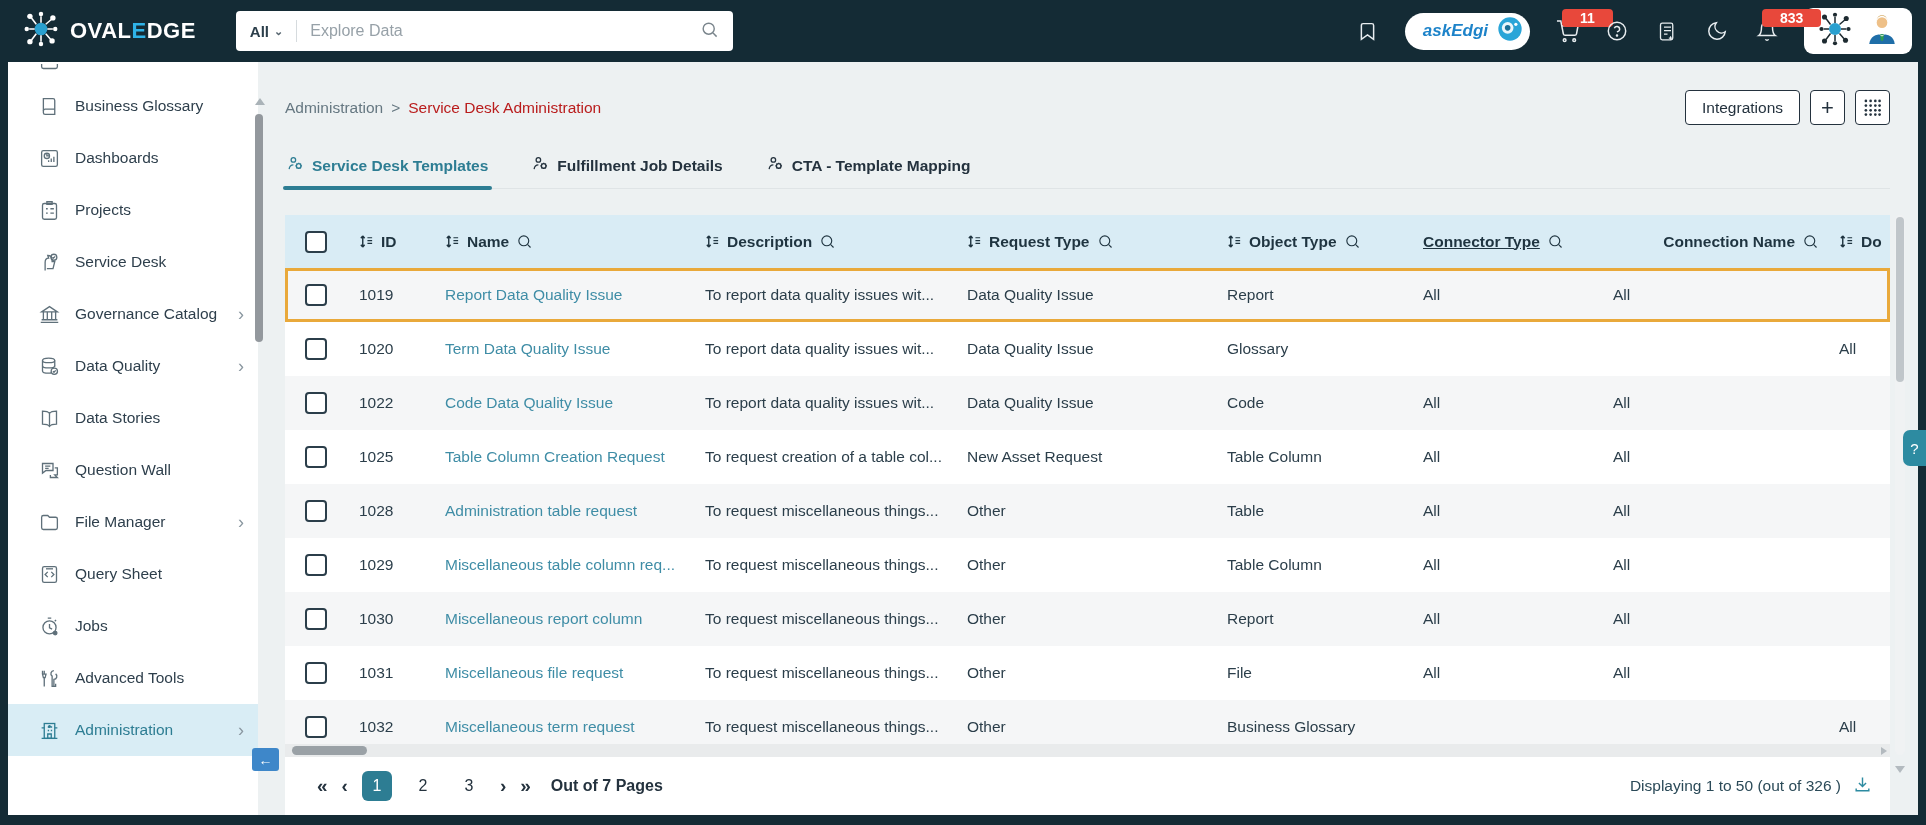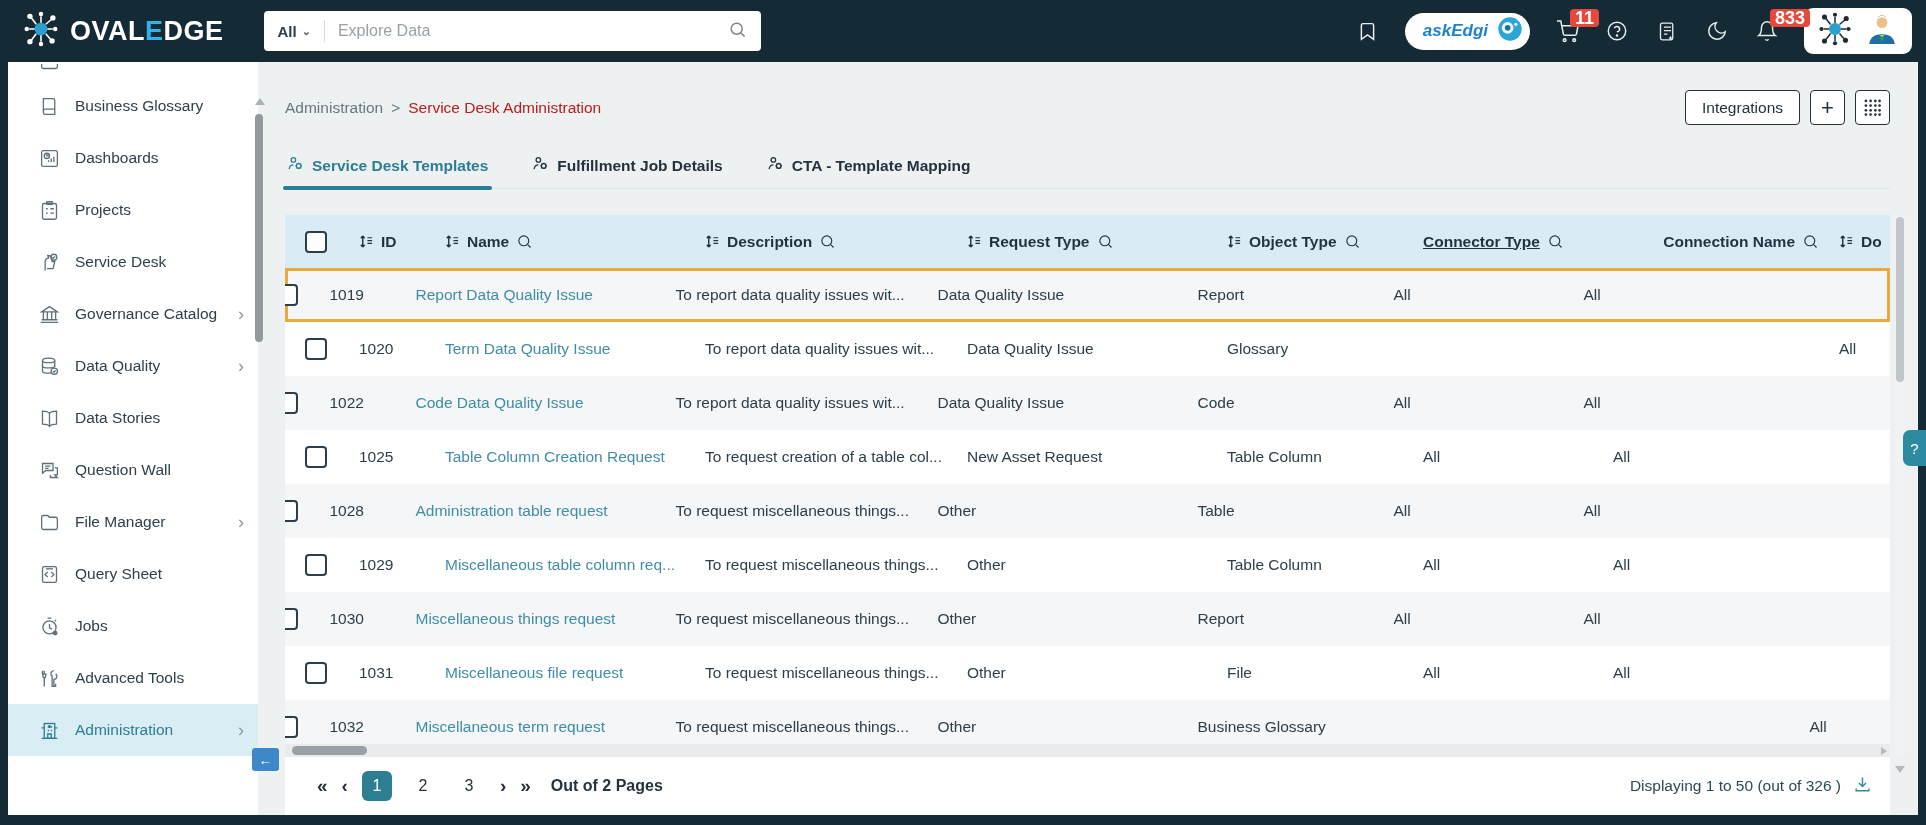--- a/index.html
+++ b/index.html
@@ -2,31 +2,31 @@
 <html><head>
 <meta charset="utf-8">
 <style>
   * { margin:0; padding:0; box-sizing:border-box; }
   html,body { width:1926px; height:825px; font-family:"Liberation Sans", sans-serif; }
   .frame { width:1926px; height:825px; background:#142b35; display:flex; flex-direction:column; position:relative; overflow:hidden; }
 
   
   .topbar { height:62px; display:flex; align-items:center; padding:0 14px 0 22px; flex:0 0 auto; }
   .brand { display:flex; align-items:center; gap:10px; }
-  .brand-text { color:#fff; font-size:27px; font-weight:bold; letter-spacing:.5px; }
+  .brand-text { color:#fff; font-size:22px; font-weight:bold; letter-spacing:.5px; }
   .brand-text .accent { color:#2fb3e8; }
   .searchbar { margin-left:40px; width:497px; height:40px; background:#fff; border-radius:4px; display:flex; align-items:center; padding:0 14px; }
   .search-scope { display:flex; align-items:center; gap:5px; font-size:15px; font-weight:bold; color:#2b3e4a; cursor:pointer; }
   .search-scope .chev { font-size:11px; color:#55646e; }
   .search-divider { width:1px; height:22px; background:#d6dbde; margin:0 13px; }
   .search-placeholder { flex:1; font-size:16px; color:#97a1a8; }
   .topbar-right { margin-left:auto; display:flex; align-items:center; gap:24px; }
   .top-icon { position:relative; width:26px; height:26px; display:flex; align-items:center; justify-content:center; cursor:pointer; }
   .top-icon svg { stroke:#e8edf0; }
-  .badge { position:absolute; top:-9px; left:16px; background:#e8483b; color:#fff; font-size:18px; font-weight:bold; padding:1px 5px; border-radius:4px; line-height:16px; }
+  .badge { position:absolute; top:-9px; left:8px; background:#e8483b; color:#fff; font-size:14px; font-weight:bold; padding:1px 18px; border-radius:4px; line-height:16px; }
   .askedgi { background:#fff; border-radius:19px; height:37px; display:flex; align-items:center; gap:8px; padding:0 6px 0 18px; cursor:pointer; }
   .askedgi-text { color:#1d83c9; font-size:17px; font-weight:bold; font-style:italic; }
   .avatar-box { background:#fff; border-radius:9px; height:46px; width:108px; display:flex; align-items:center; justify-content:space-evenly; }
 
   
   .body { flex:1; display:flex; padding:0 8px 10px 8px; position:relative; min-height:0; }
 
   
   .sidebar { width:250px; background:#fff; flex:0 0 auto; overflow:hidden; padding-top:2px; }
   .side-item { height:52px; display:flex; align-items:center; padding:0 14px 0 30px; cursor:pointer; color:#2e3f4c; }
@@ -61,21 +61,21 @@
   .tab.active svg { stroke:#2d7d93; }
   .tab.active::after { content:""; position:absolute; left:-2px; right:-2px; bottom:-2px; height:4px; background:#2d7d93; border-radius:2px; }
 
   
   .table-card { background:#fff; margin:26px 28px 0 27px; flex:1; display:flex; flex-direction:column; position:relative; min-height:0; }
   .table-clip { overflow:hidden; flex:1; display:flex; flex-direction:column; }
   .t-header { display:flex; background:#d9ecf5; height:53px; align-items:center; flex:0 0 auto; }
   .t-cell { padding:0 10px; display:flex; align-items:center; gap:7px; flex:0 0 auto; overflow:hidden; white-space:nowrap; }
   .t-header .t-cell { font-size:15.5px; font-weight:bold; color:#1f3440; }
   .t-row { display:flex; height:54px; align-items:center; flex:0 0 auto; background:#fff; }
-  .t-row.shaded { background:#f5f6f7;justify-content:center; }
+  .t-row.shaded { background:#f5f6f7; }
   .t-row.highlighted { box-shadow: inset 0 0 0 3px #e9a93b; }
   .t-row .t-cell { font-size:15.5px; color:#2b3e4a; }
   .t-row .t-cell.link { color:#3f8da6; cursor:pointer; }
   .checkbox { width:22px; height:22px; border:2px solid #2b3e4a; border-radius:4px; background:#fff; cursor:pointer; margin-left:10px; }
   .sort-icon, .search-icon-sm { display:flex; cursor:pointer; flex:0 0 auto; }
 
   
   .h-scroll { height:13px; background:#e9ebec; position:relative; flex:0 0 auto; }
   .h-thumb { position:absolute; left:7px; top:2px; width:75px; height:9px; background:#9aa1a6; border-radius:5px; }
   .h-arrow { position:absolute; right:3px; top:3px; width:0; height:0; border-top:4px solid transparent; border-bottom:4px solid transparent; border-left:6px solid #b3babf; }
@@ -603,21 +603,21 @@
                 <div class="t-cell" style="width: 196px;">Table Column</div>
                 <div class="t-cell" style="width: 190px;">All</div>
                 <div class="t-cell" style="width: 226px;">All</div>
                 <div class="t-cell" style="width: 120px;"></div>
               </div>
               <div class="t-row shaded">
                 <div class="t-cell" style="width: 64px;">
                   <div class="checkbox"></div>
                 </div>
                 <div class="t-cell" style="width: 86px;">1030</div>
-                <div class="t-cell link" style="width: 260px;">Miscellaneous things request</div>
+                <div class="t-cell link" style="width: 260px;">Miscellaneous report column</div>
                 <div class="t-cell" style="width: 262px;">To request miscellaneous things...</div>
                 <div class="t-cell" style="width: 260px;">Other</div>
                 <div class="t-cell" style="width: 196px;">Report</div>
                 <div class="t-cell" style="width: 190px;">All</div>
                 <div class="t-cell" style="width: 226px;">All</div>
                 <div class="t-cell" style="width: 120px;"></div>
               </div>
               <div class="t-row">
                 <div class="t-cell" style="width: 64px;">
                   <div class="checkbox"></div>
@@ -652,21 +652,21 @@
         </div>
         <div class="pagination">
           <div class="pg-nav" id="pgnav">
               <span class="pg-arrow">«</span>
               <span class="pg-arrow">‹</span>
               <span class="pg-num active">1</span>
               <span class="pg-num">2</span>
               <span class="pg-num">3</span>
               <span class="pg-arrow">›</span>
               <span class="pg-arrow">»</span>
-              <span class="pg-outof">Out of 2 Pages</span>
+              <span class="pg-outof">Out of 7 Pages</span>
             </div>
           <div class="pg-right">
             <span>Displaying 1 to 50  (out of 326 )</span>
             <span>
               <svg width="19" height="19" viewBox="0 0 24 24" fill="none" stroke="#2d8ba1" stroke-width="1.8">
                   <path d="M12 3v11M7.5 10 12 14.5 16.5 10"></path>
                   <path d="M4 17v3h16v-3"></path>
                 </svg>
             </span>
           </div>

